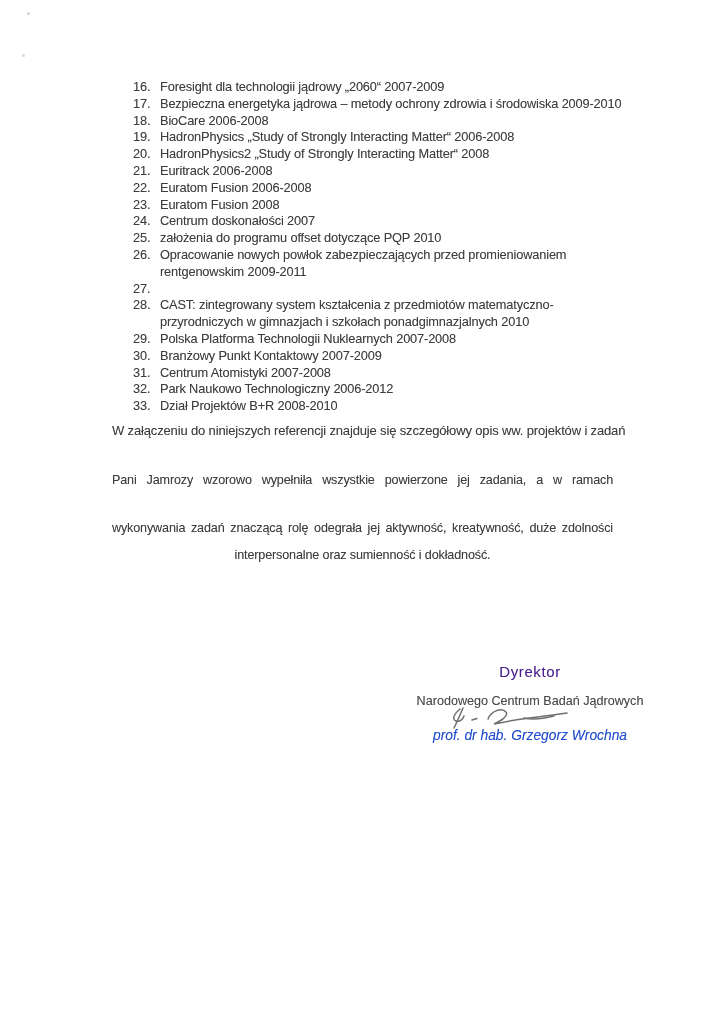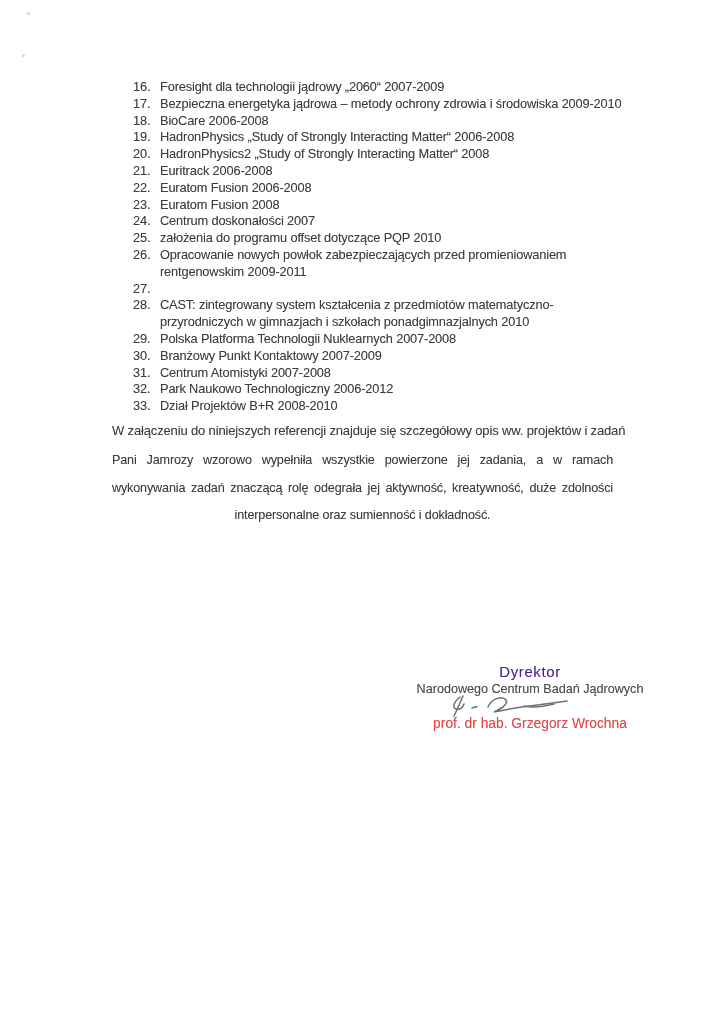--- a/index.html
+++ b/index.html
@@ -57,20 +57,21 @@
     top: 447px;
     width: 501px;
     font-size: 12.6px;
     letter-spacing: -0.15px;
   }
   .para .jline {
     line-height: 27.5px;
     white-space: nowrap;
     text-align: justify;
     text-align-last: justify;
+    margin-top: 20px;
   }
   .para .lline {
     line-height: 27.5px;
     white-space: nowrap;
     text-align: center;
   }
 
   
   .sig {
     position: absolute;
@@ -79,33 +80,34 @@
     width: 264px;
     text-align: center;
   }
   .sig-title {
     font-size: 15px;
     letter-spacing: 0.6px;
     color: #4c1d95;
   }
   .sig-org {
     font-size: 12.6px;
-    margin-top: 2px;
+    margin-top: 14px;
     white-space: nowrap;
     color: #4a4a4a;
     text-align: center;
   }
   .sig-svg {
     display: block;
     margin: -3px 0 -7px 38px;
   }
   .sig-name {
+    font-style: italic;
     font-size: 13.8px;
     white-space: nowrap;
-    color: #ef4444;
+    color: #1d4ed8;
   }
 </style>
 </head>
 <body>
 
 <div class="page">
 
   <div class="speck s1"></div>
   <div class="speck s2"></div>
 

